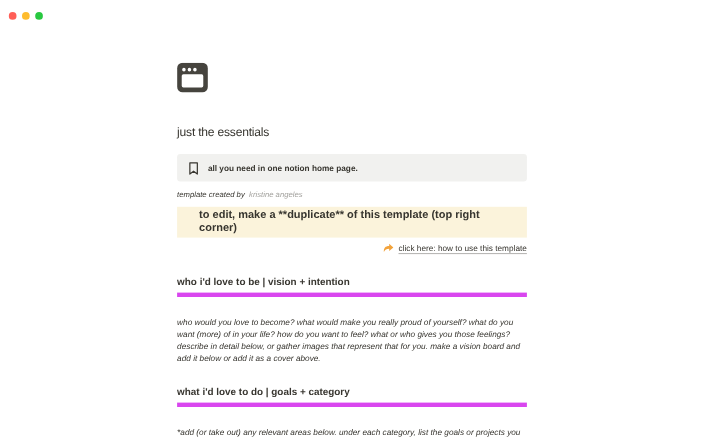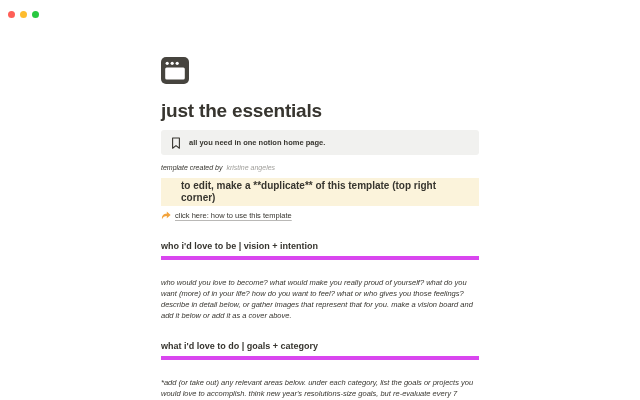--- a/index.html
+++ b/index.html
@@ -15,22 +15,22 @@
   
   .traffic { position:absolute; top:11px; left:8px; display:flex; gap:5px; }
   .dot { width:7px; height:7px; border-radius:50%; }
 
   
   .content { position:absolute; left:161px; top:0; width:318px; }
 
   .page-icon { display:block; margin-top:57px; }
 
   .page-title {
-    margin-top:17px;
-    font-size:19px; font-weight:bold; line-height:20px;
+    margin-top:27px;
+    font-size:11px; font-weight:normal; line-height:20px;
     letter-spacing:-0.2px;
   }
 
   .callout {
     margin-top:9px;
     background:#f1f1ef;
     border-radius:3px;
     height:25px;
     display:flex; align-items:center; gap:8px;
     padding:0 10px;
@@ -51,21 +51,21 @@
   .dup-note {
     display:inline-block;
     background:#fbf3db;
     font-size:10px; font-weight:bold;
     padding:2px 20px;
   }
 
   .howto {
     margin-top:4px;
     display:flex; align-items:center; gap:4px;
-    font-size:7.5px; line-height:11px;
+    font-size:7.5px; line-height:11px;justify-content:flex-end;
   }
   .howto .link-text {
     text-decoration:underline;
     text-decoration-color:rgba(55,53,47,0.35);
     text-underline-offset:1.5px;
     cursor:pointer;
   }
 
   .section-heading {
     margin-top:19px;

